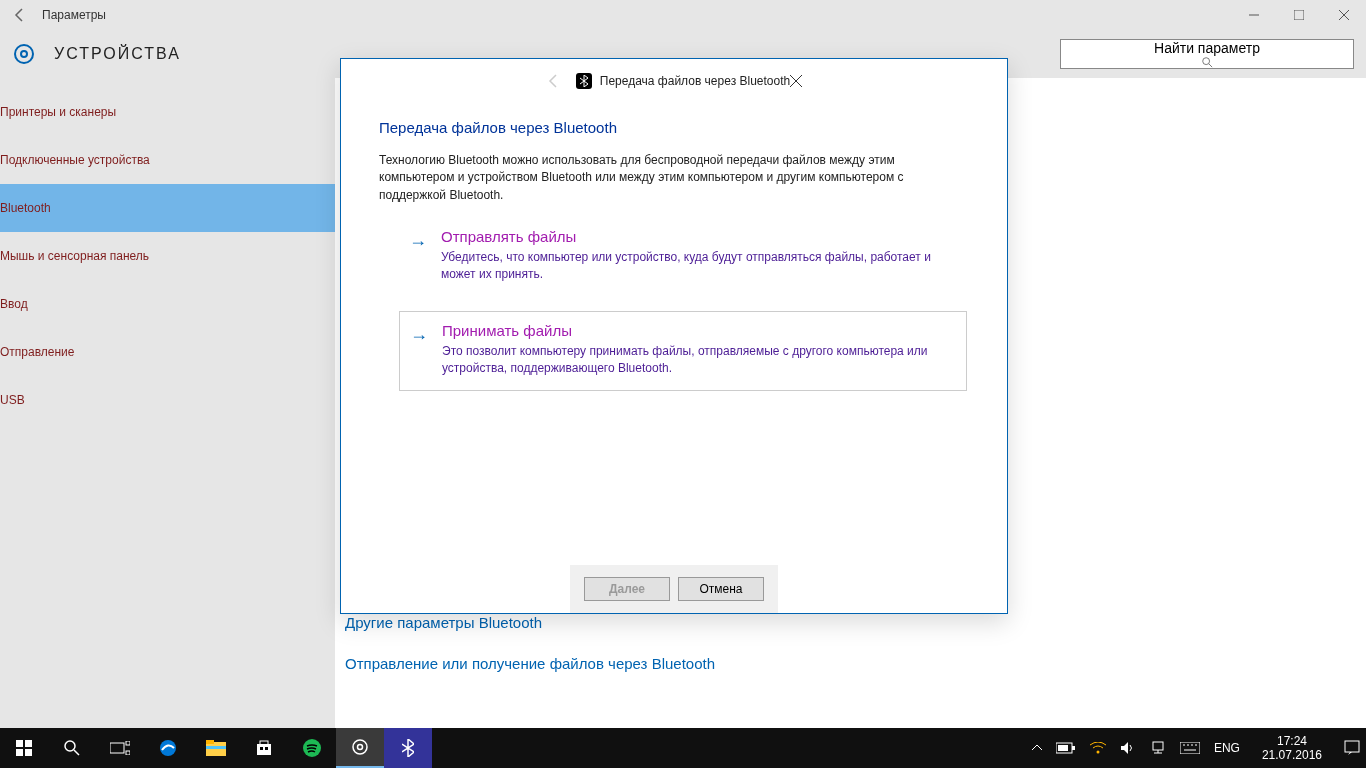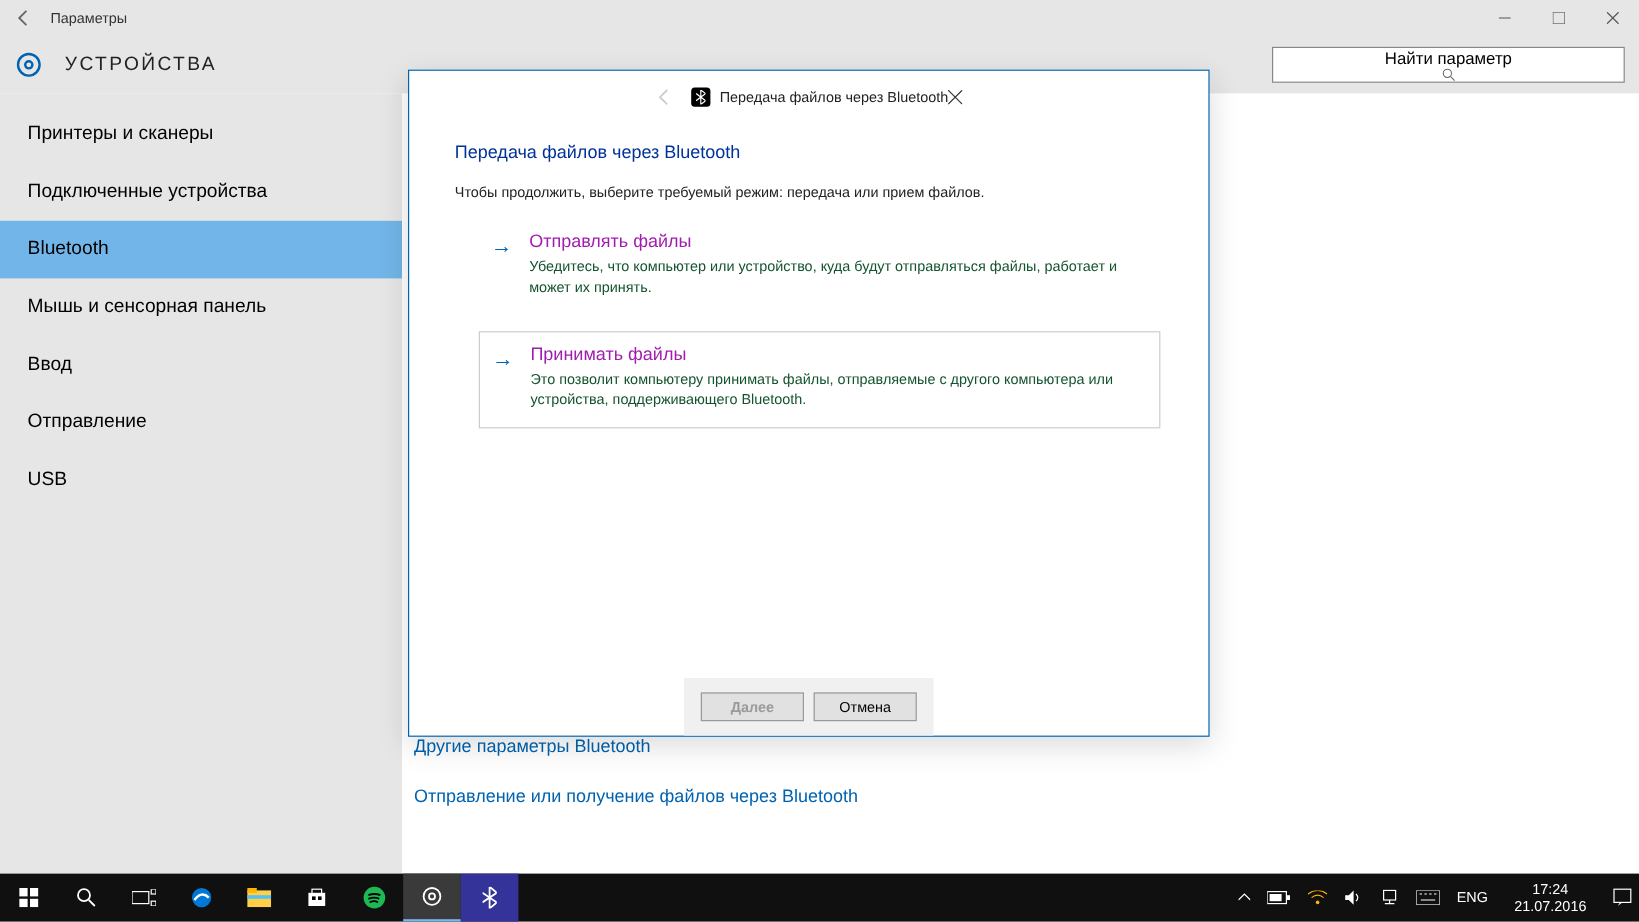--- a/index.html
+++ b/index.html
@@ -11,38 +11,38 @@
   .titlebar .win-controls { display: flex; }
   .titlebar .win-controls div { width: 45px; height: 30px; display: flex; align-items: center; justify-content: center; color: #555; }
   .header-row { height: 48px; background: #e6e6e6; display: flex; align-items: center; padding: 0 12px 0 8px; }
   .header-row .gear { width: 32px; height: 32px; display: flex; align-items: center; justify-content: center; color: #0063b1; margin-right: 14px; }
   .header-row .category { font-size: 16px; letter-spacing: 2px; color: #222; font-weight: 400; }
   .header-row .spacer { flex: 1; }
   .search-box { width: 294px; height: 30px; background: #fff; border: 1px solid #888; display: flex; align-items: center; padding: 0 8px; font-size: 14px; color: #000000; flex-direction: column; }
   .search-box span { flex: 1; }
   .body-area { display: flex; height: calc(728px - 78px); }
   .sidebar { width: 335px; background: #e6e6e6; padding-top: 10px; }
-  .sidebar .item { height: 48px; display: flex; align-items: center; padding-left: 23px; font-size: 16px; color: #000000; }
+  .sidebar .item { height: 48px; display: flex; align-items: center; padding-left: 0; font-size: 12px; color: #7f1d1d; }
   .sidebar .item.selected { background: #72b5e8; }
   .content { flex: 1; background: #ffffff; position: relative; padding-left: 10px; padding-top: 536px; }
   .content .link { color: #0063b1; font-size: 15px; margin-bottom: 24px; }
   
   .dialog { position: absolute; left: 340px; top: 58px; width: 668px; height: 556px; background: #fff; border: 1px solid #0063b1; box-shadow: 0 8px 24px rgba(0,0,0,.15); z-index: 10; display: flex; flex-direction: column; align-items: center; }
   .dialog-titlebar { height: 44px; display: flex; align-items: center; padding: 0 14px; }
   .dialog-titlebar .dback { color: #bbb; font-size: 16px; margin-right: 14px; }
   .dialog-titlebar .bt-icon { width: 16px; height: 16px; background: #000; border-radius: 3px; display: flex; align-items: center; justify-content: center; color: #fff; font-size: 10px; margin-right: 8px; }
   .dialog-titlebar .dtitle { font-size: 12px; color: #222; flex: 1; }
   .dialog-titlebar .dclose { color: #333; font-size: 14px; }
   .dialog-body { flex: 1; padding: 0 38px; }
   .dialog-body .heading { color: #003399; font-size: 15px; margin-top: 16px; margin-bottom: 16px; }
   .dialog-body .para { font-size: 12px; color: #222; line-height: 1.45; margin-bottom: 14px; }
   .option { display: flex; padding: 10px 16px 14px 10px; margin-top: 14px; }
   .option .arrow { color: #0063b1; font-size: 18px; font-weight: 400; margin-right: 14px; margin-top: 2px; }
   .option .texts .otitle { color: #a21caf; font-size: 15px; margin-bottom: 4px; }
-  .option .texts .odesc  { color: #14532d; font-size: 12px; line-height: 1.4; }
+  .option .texts .odesc  { color: #4c1d95; font-size: 12px; line-height: 1.4; }
   .option.boxed { border: 1px solid #ccc; margin-left: 20px; margin-right: 2px; }
   .option.plain { margin-left: 20px; }
   .dialog-footer { height: 48px; border-top: 0; background: #f0f0f0; display: flex; align-items: center; justify-content: flex-end; padding: 0 14px; gap: 8px; }
   .dialog-footer button { min-width: 86px; height: 24px; font-size: 12px; border: 1px solid #999; background: #e1e1e1; }
   .dialog-footer button:disabled { color: #9a9a9a; font-weight: bold; }
   
   .taskbar { position: absolute; left: 0; bottom: 0; width: 1366px; height: 40px; background: #101010; display: flex; align-items: center; color: #fff; font-size: 12px; }
   .taskbar .tb-item { width: 48px; height: 40px; display: flex; align-items: center; justify-content: center; }
   .taskbar .tb-item.active { background: #3a3a3a; border-bottom: 2px solid #76b9ed; }
   .taskbar .tb-item.bt-active { background: #333399; }
@@ -143,21 +143,21 @@
     </div>
     <div class="dtitle">Передача файлов через Bluetooth</div>
     <div class="dclose">
       <svg width="12" height="12">
           <path d="M0 0 L12 12 M12 0 L0 12" stroke="#333"></path>
         </svg>
     </div>
   </div>
   <div class="dialog-body">
     <div class="heading">Передача файлов через Bluetooth</div>
-    <div class="para">Чтобы продолжить, выберите требуемый режим: передача или прием файлов.</div>
+    <div class="para">Технологию Bluetooth можно использовать для беспроводной передачи файлов между этим компьютером и устройством Bluetooth или между этим компьютером и другим компьютером с поддержкой Bluetooth.</div>
 
     <div class="option plain">
       <div class="arrow">→</div>
       <div class="texts">
         <div class="otitle">Отправлять файлы</div>
         <div class="odesc">Убедитесь, что компьютер или устройство, куда будут отправляться файлы, работает и может их принять.</div>
       </div>
     </div>
 
     <div class="option boxed">

